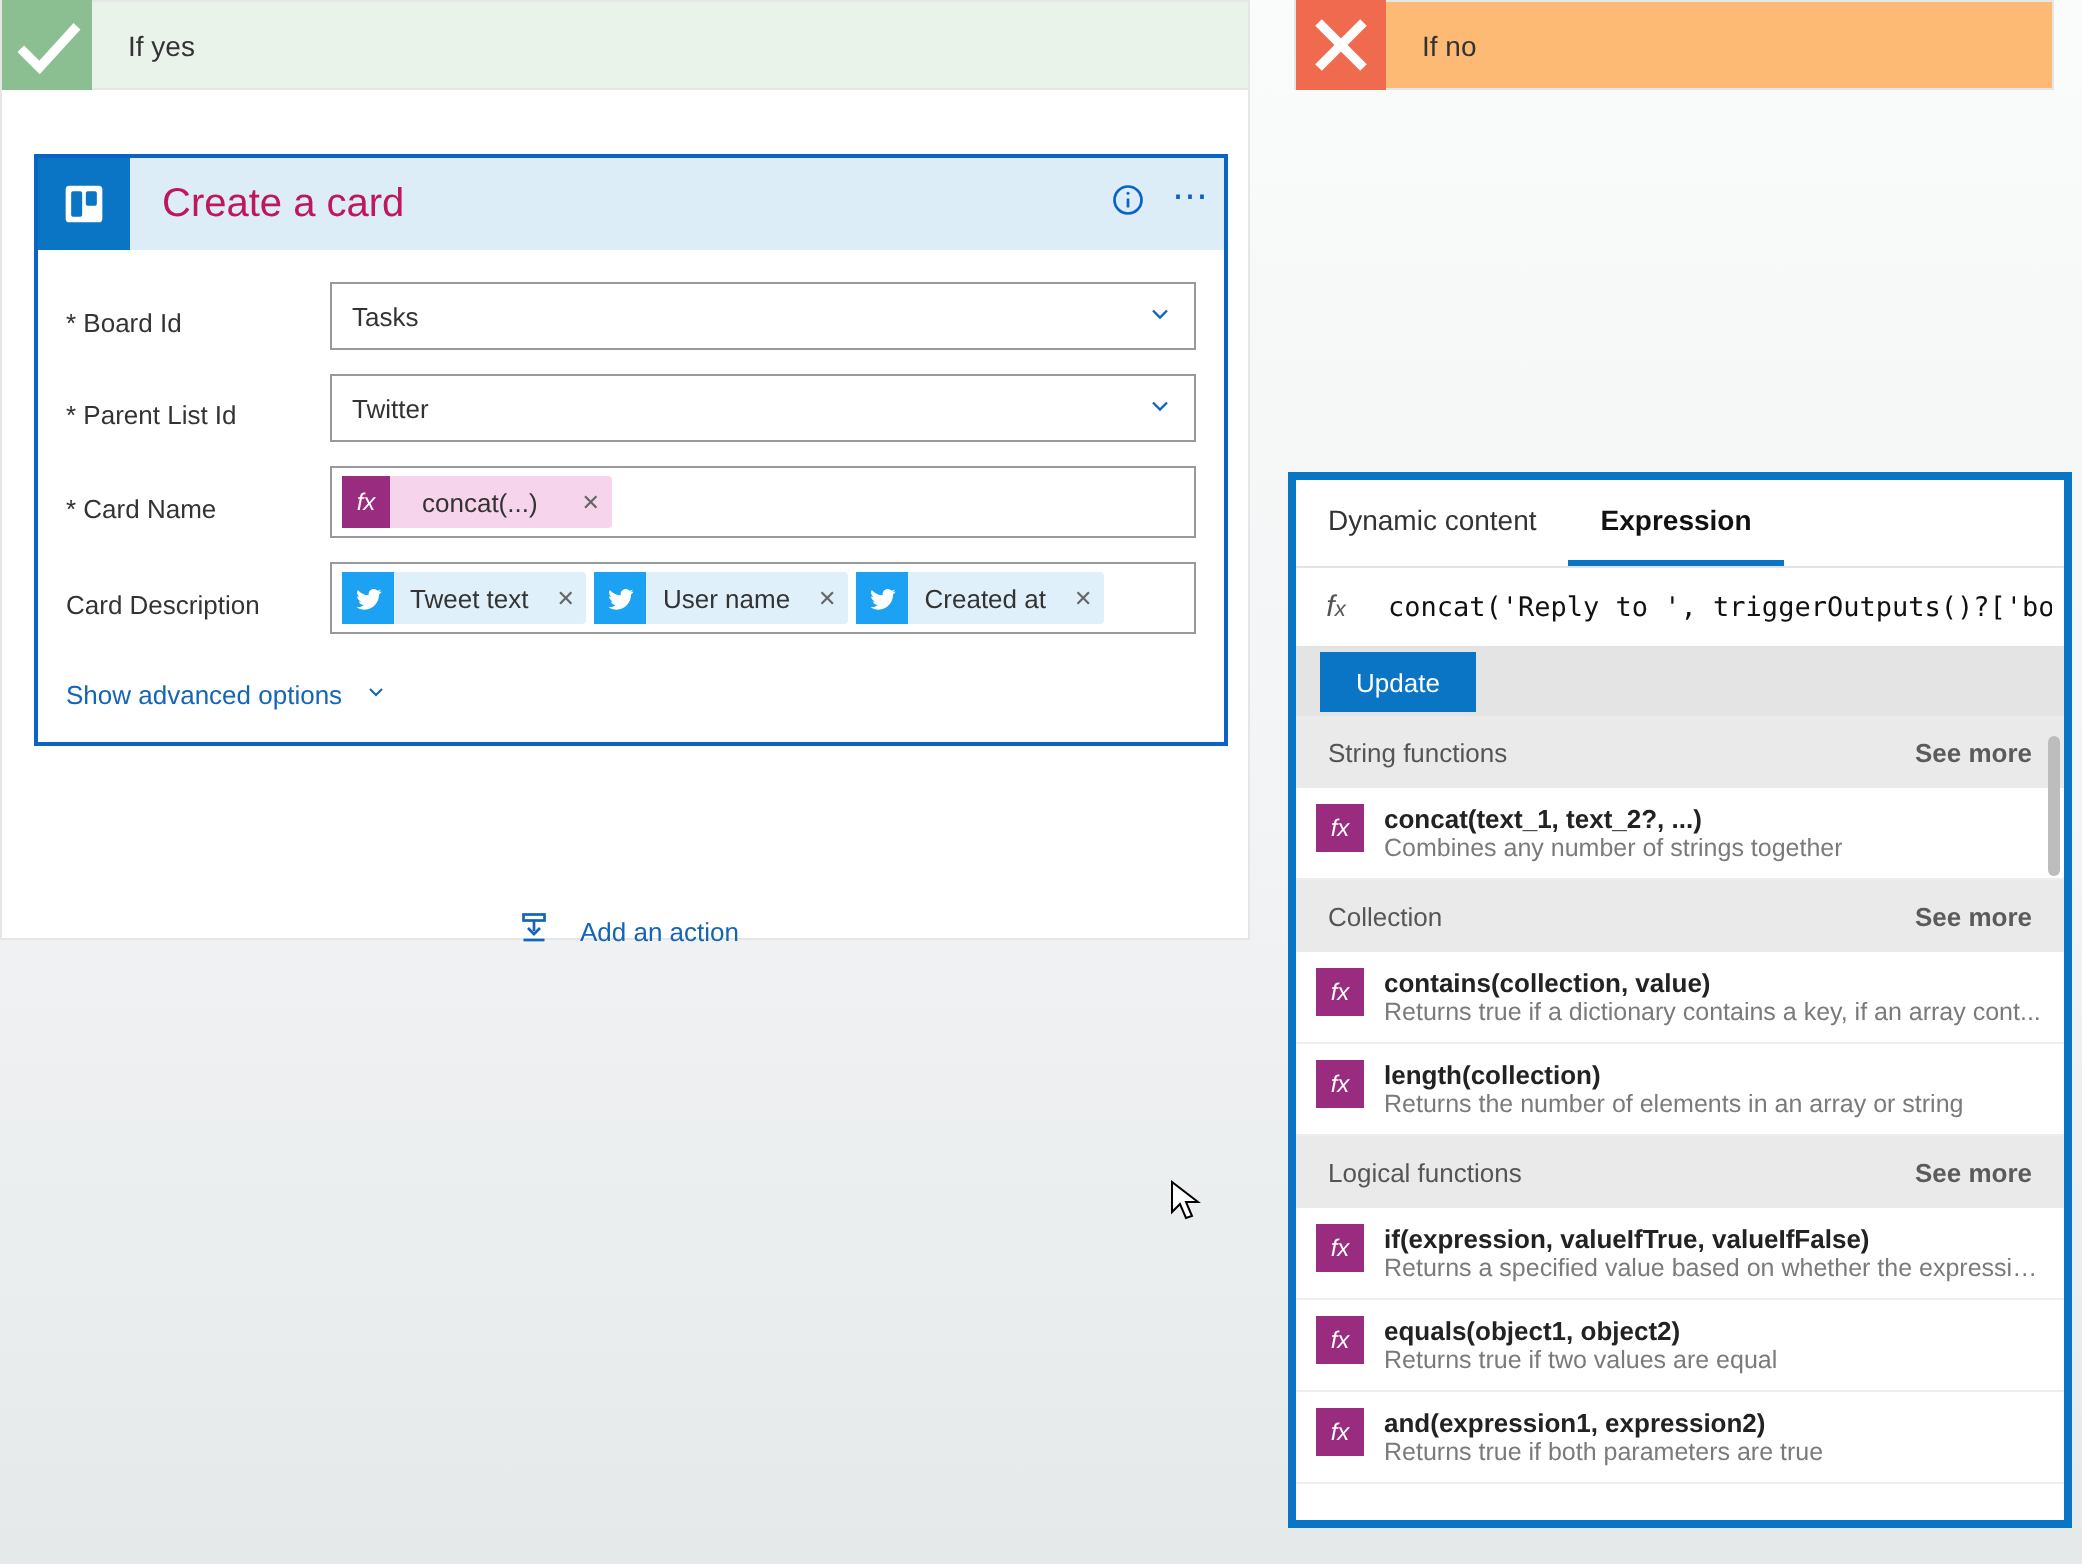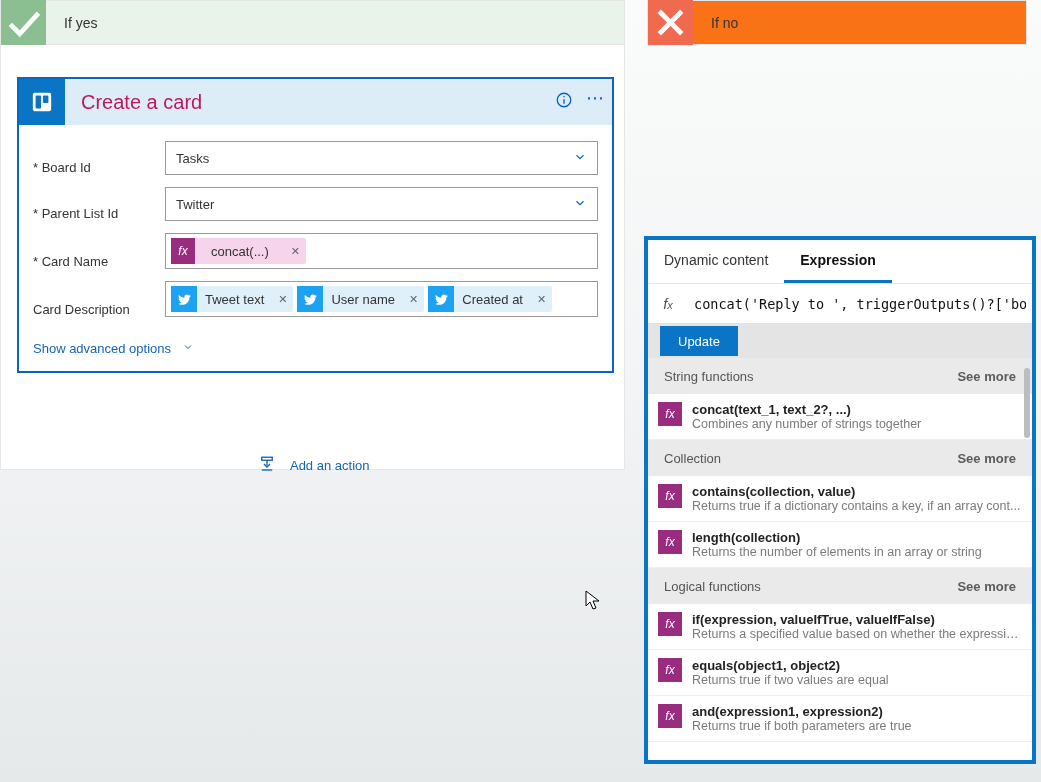--- a/index.html
+++ b/index.html
@@ -1,41 +1,41 @@
 <!DOCTYPE html>
 <html><head>
 <meta charset="utf-8">
 <style>
   * { box-sizing: border-box; font-family: "Segoe UI", Arial, sans-serif; }
   body { margin:0; padding:0; width:1041px; height:782px; background:linear-gradient(180deg,#fafcfb 0%, #f3f5f6 45%, #e6e9ea 100%); overflow:hidden; position:relative; }
 
   
   .branch { position:absolute; top:0; height:45px; display:flex; align-items:center; border:1px solid #e6e6e6; }
   .branch.yes { left:0; width:625px; background:#e9f3ea; }
-  .branch.no  { left:647px; width:380px; background:#f97316; }
+  .branch.no  { left:647px; width:380px; background:#fdba74; }
   .branch .sq { width:45px; height:45px; display:flex; align-items:center; justify-content:center; color:#fff; }
   .branch.yes .sq { background:#8bbf91; }
   .branch.no  .sq { background:#ef6a4e; }
   .branch .lbl { margin-left:18px; font-size:14px; color:#333; }
 
   
   .yescol { position:absolute; left:0; top:45px; width:625px; height:425px; background:#fff; border:1px solid #e6e6e6; border-top:none; padding-top:32px; }
 
   
   .card { position:absolute; left:16px; top:32px; width:597px; border:2px solid #0b63c4; background:#fff; }
   .cardhead { height:46px; background:#dcedf8; display:flex; align-items:center; }
   .cardhead .ico { width:46px; height:46px; background:#0a74c5; display:flex; align-items:center; justify-content:center; }
   .cardhead .ico svg { width:22px; height:22px; }
   .cardhead .ttl { margin-left:16px; font-size:20px; color:#be185d; flex:1; }
   .cardhead .info, .cardhead .more { width:32px; text-align:center; color:#0b63c4; cursor:pointer; }
   .cardhead .info svg { width:18px; height:18px; }
   .cardhead .more { font-size:18px; letter-spacing:2px; line-height:1; padding-bottom:8px; }
 
   .cardbody { padding:16px 14px 10px 14px; }
-  .row { display:flex; align-items:flex-end; margin-bottom:12px; }
+  .row { display:flex; align-items:center; margin-bottom:12px; }
   .row .lab { width:132px; font-size:13px; color:#333; padding-top:6px; }
   .row .lab .req { color:#333; }
   .row .lab .req::before { content:"* "; }
   .row .ctrl { flex:1; }
 
   .sel { height:34px; border:1px solid #999; display:flex; align-items:center; padding:0 10px; justify-content:space-between; font-size:13px; color:#333; cursor:pointer; background:#fff; }
   .sel .chev { color:#0b63c4; }
 
   .txtbox { min-height:34px; border:1px solid #999; padding:4px 5px; display:flex; flex-wrap:wrap; gap:4px; align-items:center; background:#fff; }
 

